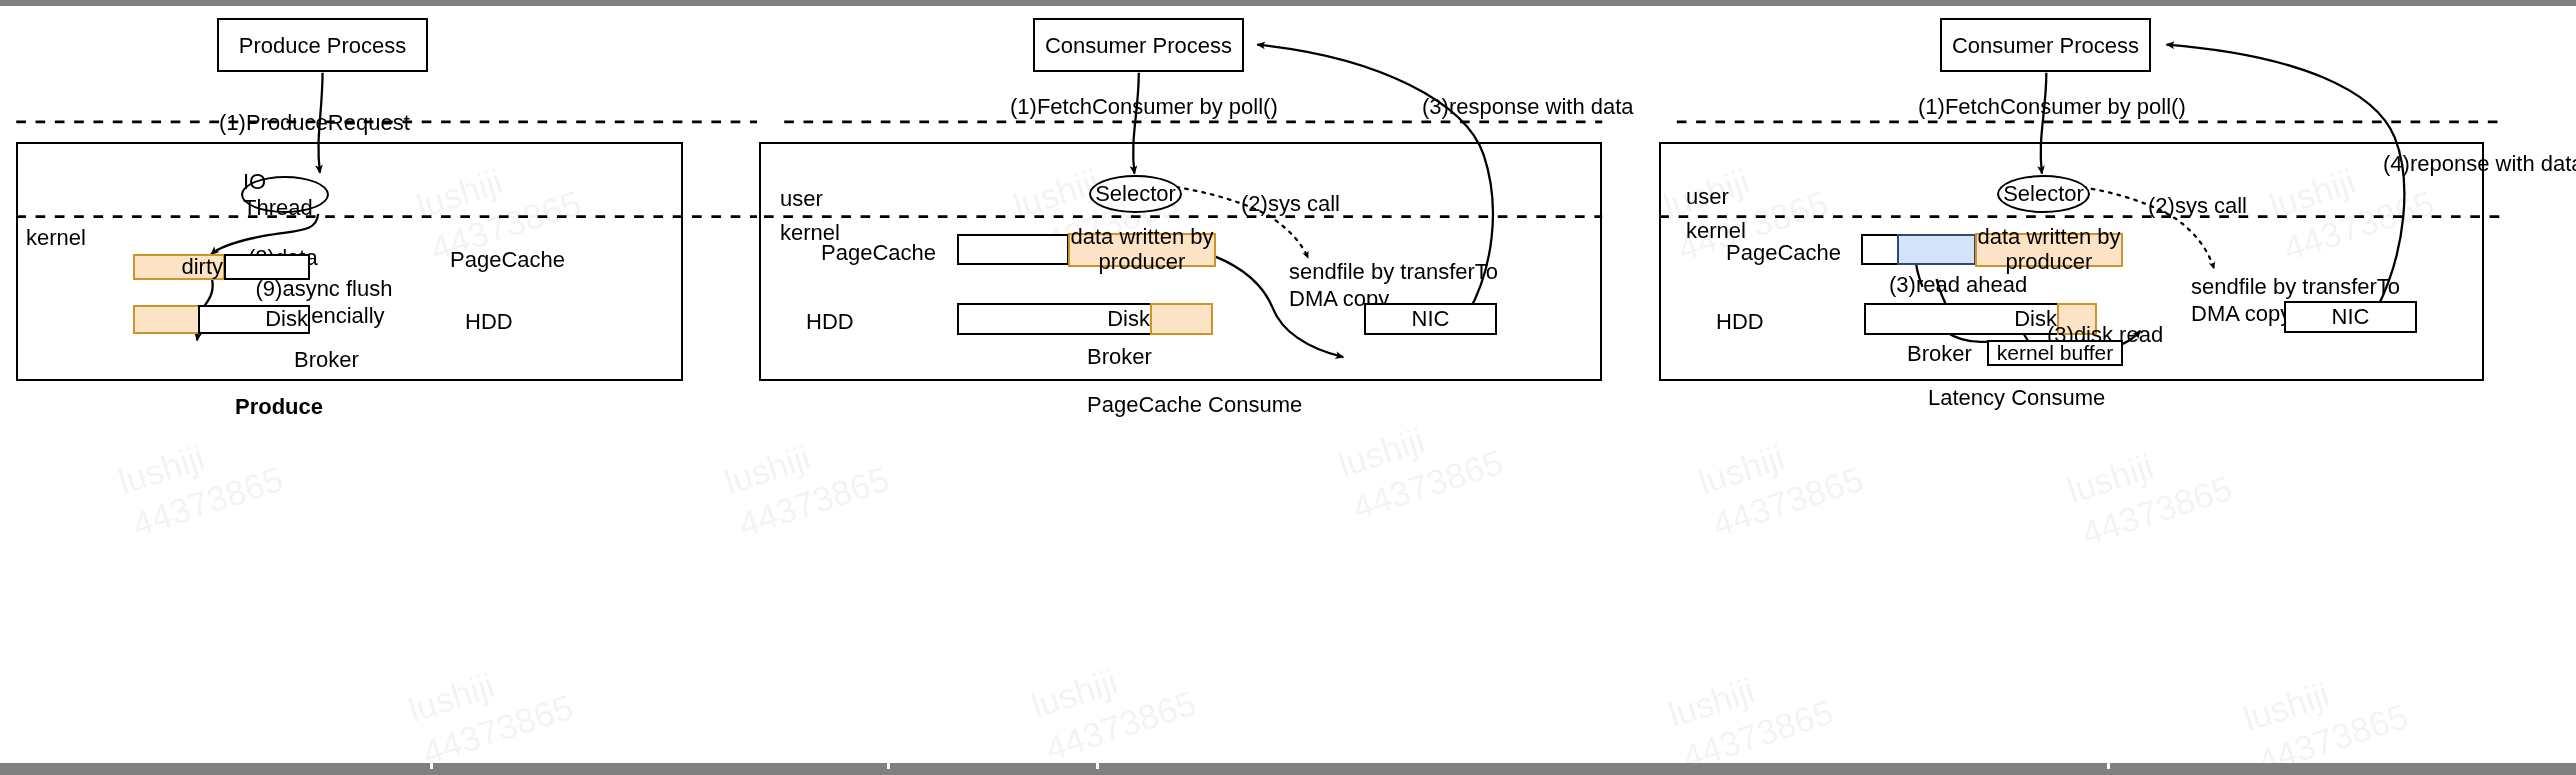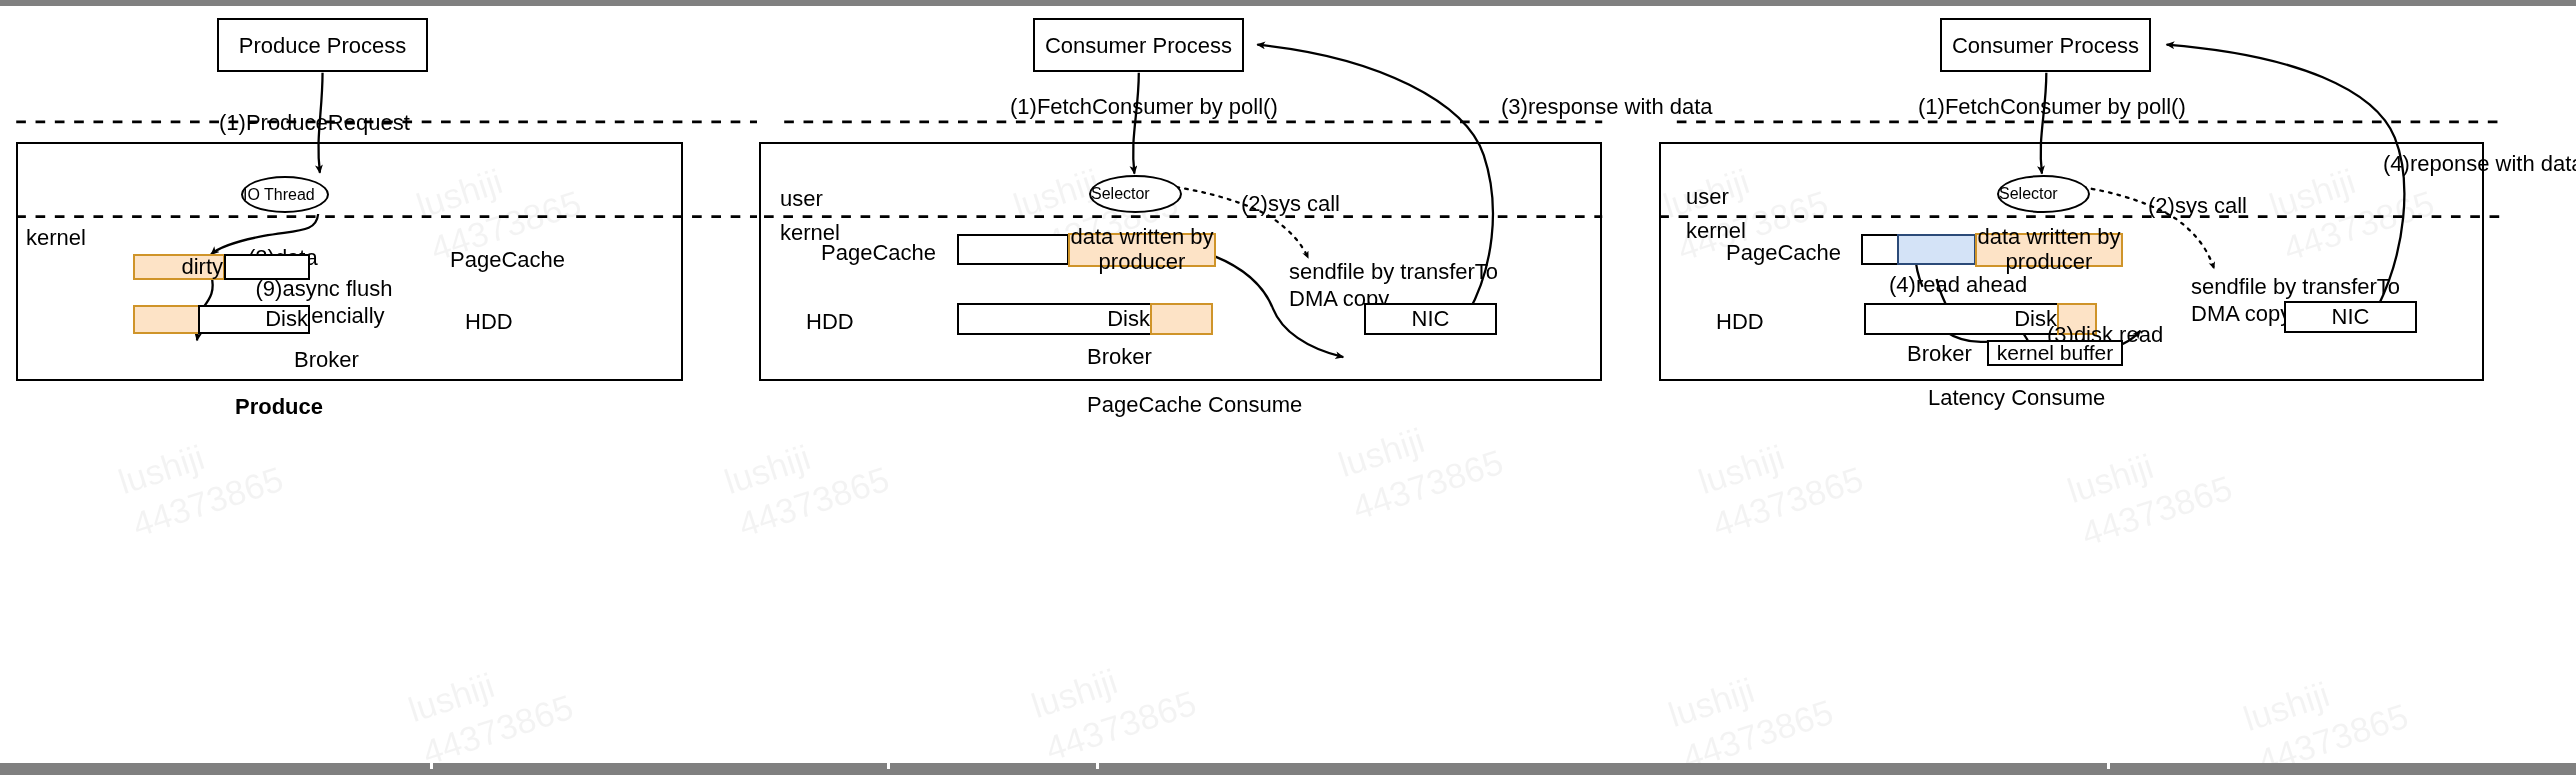--- a/index.html
+++ b/index.html
@@ -42,21 +42,22 @@
     line-height: 1.15;
   }
   .ellipse {
     position: absolute;
     border: 2.2px solid #000;
     background: #fff;
     border-radius: 50%;
     box-sizing: border-box;
     display: flex;
     align-items: center;
-    font-size: 16px;
+    justify-content: center;
+    font-size: 22px;
     color: #000;
   }
   .panel {
     position: absolute;
     border: 2.6px solid #000;
     background: transparent;
     box-sizing: border-box;
   }
   .lbl {
     position: absolute;
@@ -225,21 +226,21 @@
   <div class="lbl" style="left:294px; top:341px;">Broker</div>
 
   <div class="lbl" style="left:235px; top:388px;font-weight:bold;">Produce</div>
 
   <div class="box" style="left:1033px; top:12.3px; width:211px; height:54px;">
     <span>Consumer Process</span>
   </div>
 
   <div class="lbl" style="left:1010px; top:88px;">(1)FetchConsumer by poll()</div>
 
-  <div class="lbl" style="left:1501px; top:88px;">(3)response with data</div>
+  <div class="lbl" style="left:1422px; top:88px;">(3)response with data</div>
 
   <div class="panel" style="left:759px; top:136px; width:843px; height:239px;"></div>
 
   <div class="ellipse" style="left:1089px; top:169px; width:93px; height:38px;">
     <span>Selector</span>
   </div>
 
   <div class="lbl" style="left:780px; top:180px;">user</div>
   <div class="lbl" style="left:780px; top:214px;">kernel</div>
 
@@ -291,21 +292,21 @@
 
   <div class="seg plain" style="left:1861px; top:228px; width:38px; height:31px;"></div>
   <div class="seg blue" style="left:1897px; top:228px; width:79px; height:31px;">
     <span></span>
   </div>
   <div class="seg orange" style="left:1975px; top:227px; width:148px; height:34px;">
     <span>data written by producer</span>
   </div>
   <div class="lbl" style="left:1726px; top:234px;">PageCache</div>
 
-  <div class="lbl" style="left:1889px; top:266px;">(4)read ahead</div>
+  <div class="lbl" style="left:1889px; top:266px;">(3)read ahead</div>
 
   <div class="lbl" style="left:2191px; top:268px;">
     <span>sendfile by transferTo</span><br>
     <span>DMA copy</span>
   </div>
 
   <div class="seg plain" style="left:1864px; top:297px; width:195px; height:32px;">
     <span>Disk</span>
   </div>
   <div class="seg orange" style="left:2057px; top:297px; width:40px; height:32px;"></div>

